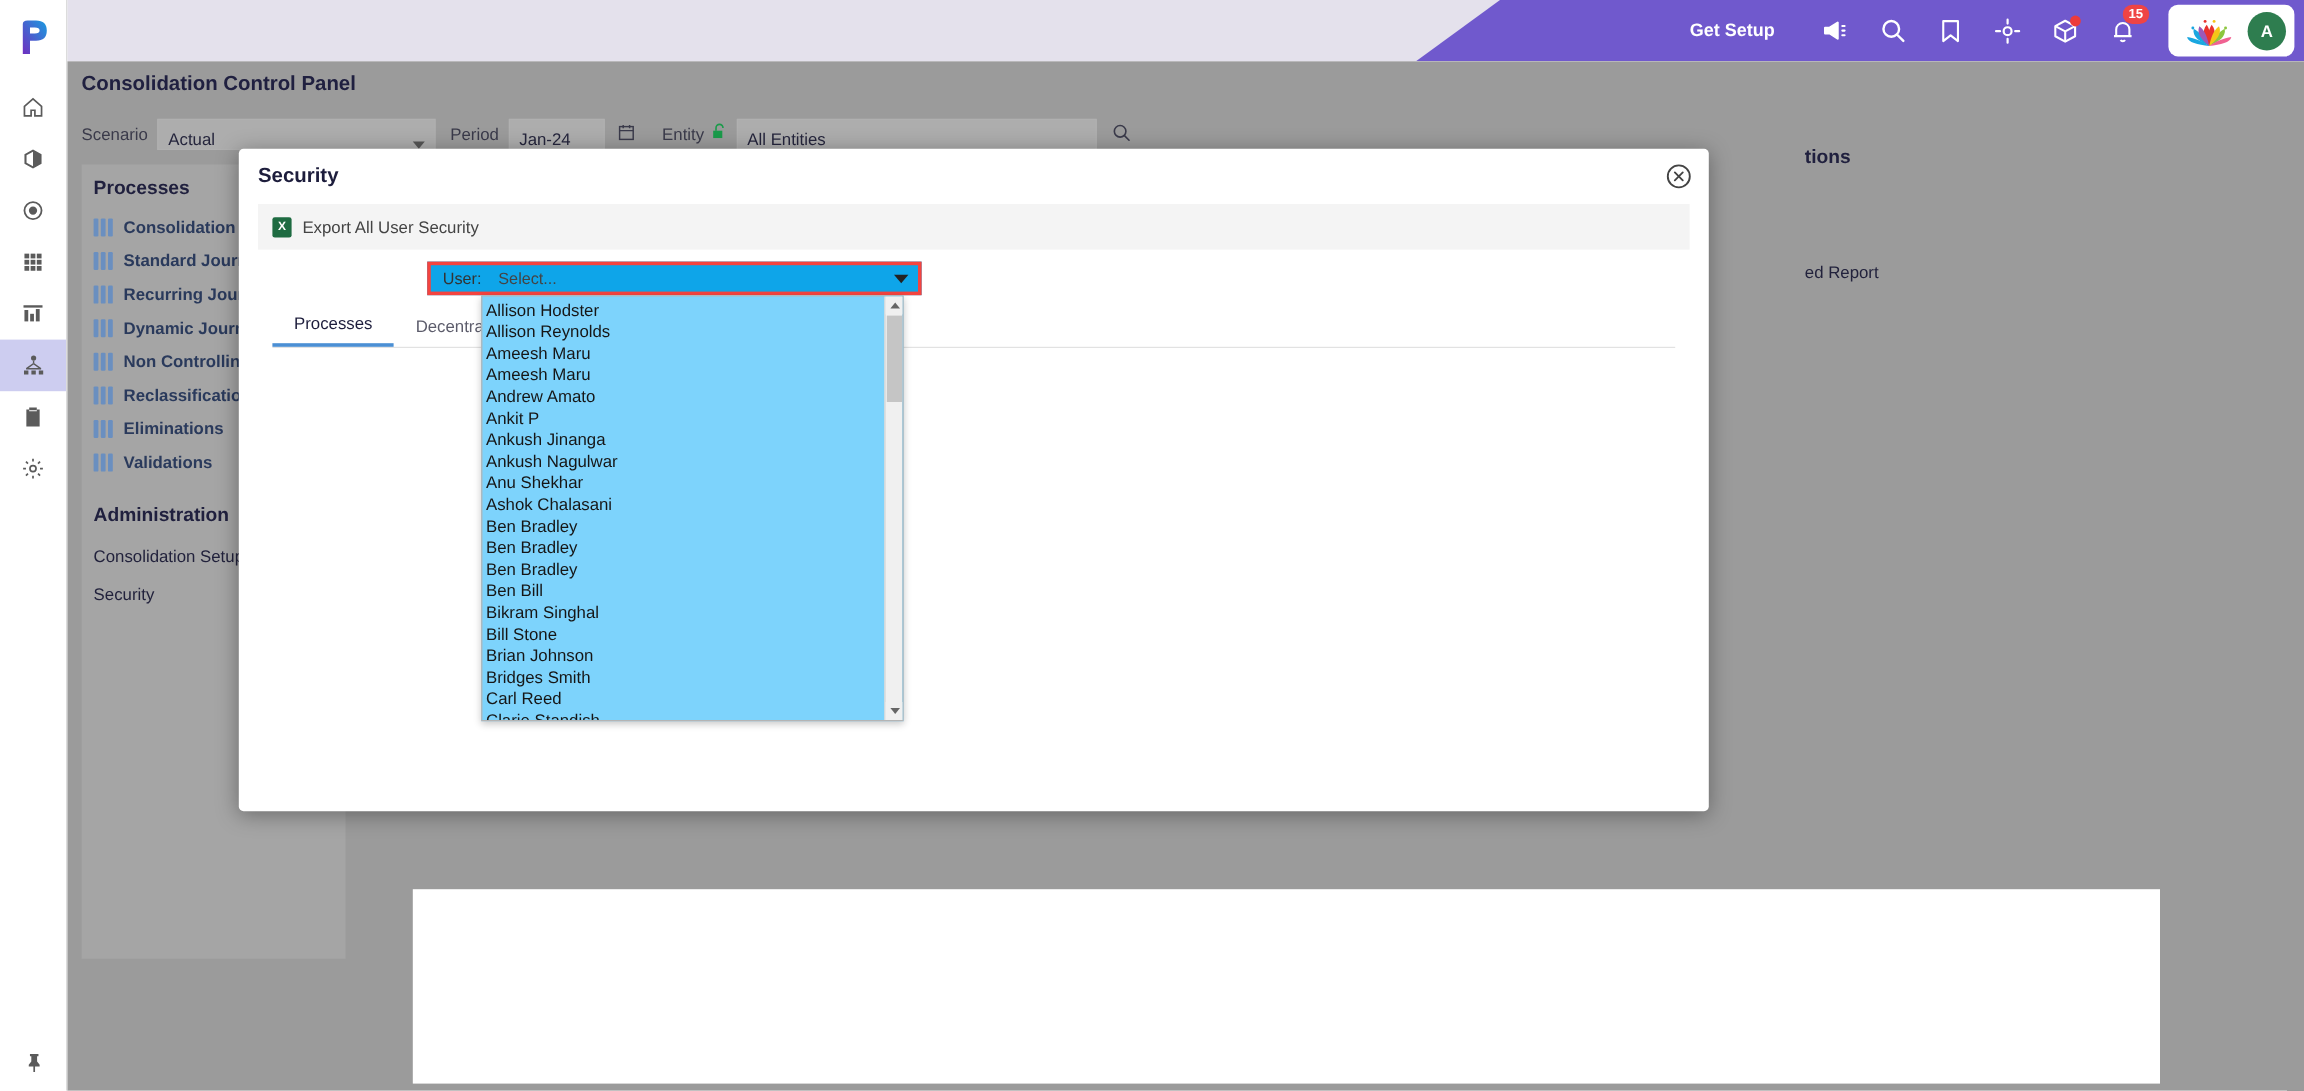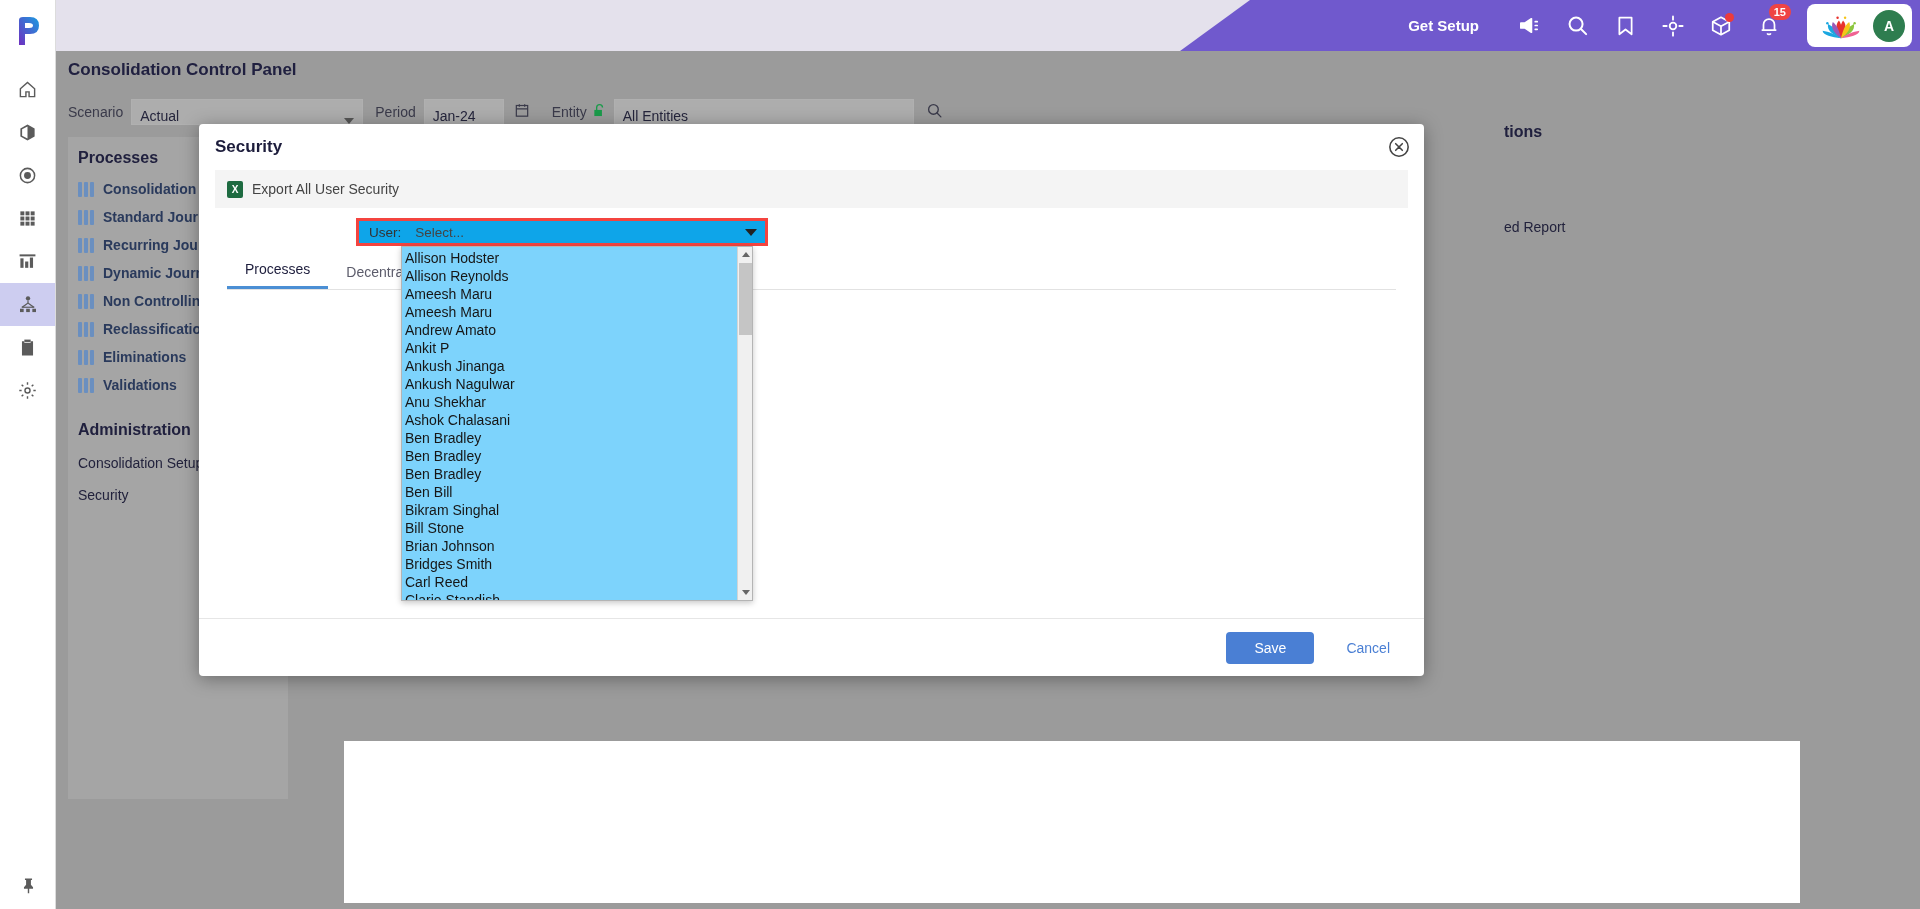--- a/index.html
+++ b/index.html
@@ -557,19 +557,15 @@
         <div class="dd-sb-up">
             <span class="arw-u"></span>
           </div>
         <div class="dd-thumb"></div>
         <div class="dd-sb-dn">
             <span class="arw-d"></span>
           </div>
       </div>
     </div>
 
-    <div class="modal-foot">
-      <button class="btn-save">Save</button>
-      <button class="btn-cancel">Cancel</button>
-    </div>
   </div>
 
 </div>
 
 </body></html>

